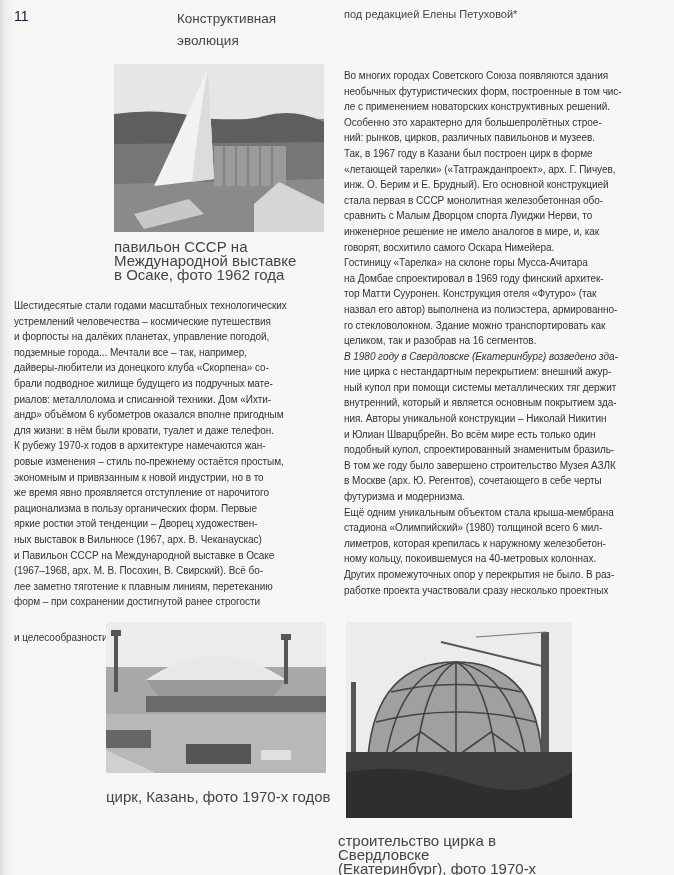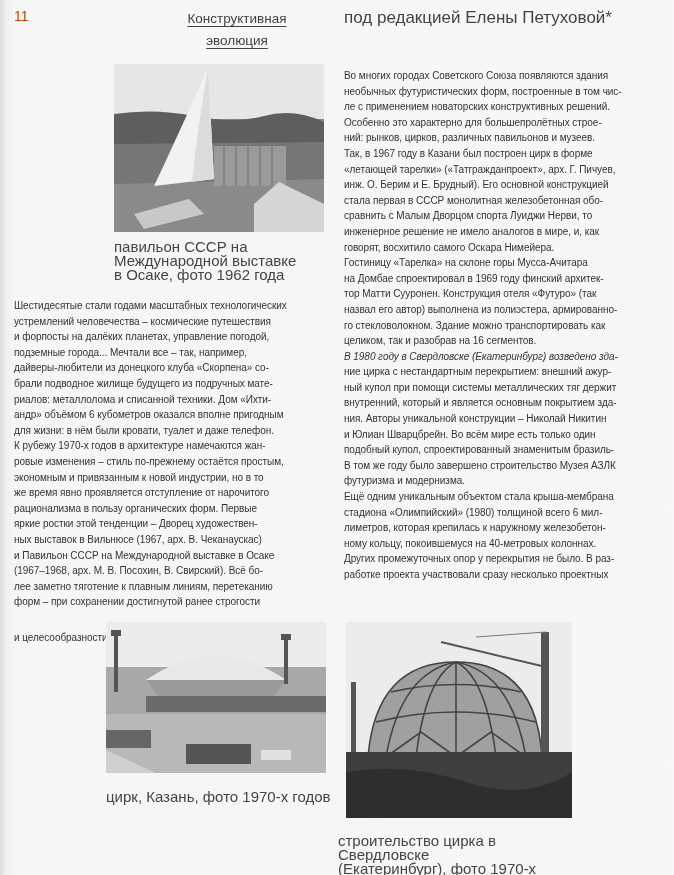--- a/index.html
+++ b/index.html
@@ -3,27 +3,27 @@
 <meta charset="utf-8">
 <style>
   html, body { margin: 0; padding: 0; }
   body {
     width: 674px; height: 875px; position: relative; overflow: hidden;
     background: linear-gradient(to right, #dcdcdc 0px, #efefef 6px, #f6f6f4 14px, #f7f7f5 100%);
     font-family: "Liberation Sans", "DejaVu Sans", sans-serif;
     color: #3a3a3a;
   }
   .abs { position: absolute; }
-  .page-num { left: 14px; top: 8px; font-size: 14px; color: #c2410c; }
+  .page-num { left: 14px; top: 8px; font-size: 14px; color: #0f172a; }
   .section-title {
     left: 177px; top: 8px; font-size: 13.5px; line-height: 22px; color: #444;
     width: 120px;
   }
-  .section-title span { text-decoration: underline; text-underline-offset: 3px; text-decoration-thickness: 1px; display: block; text-align: center; }
-  .editor { left: 344px; top: 8px; font-size: 17px; color: #444; }
+  .section-title span { text-underline-offset: 3px; text-decoration-thickness: 1px; display: block; }
+  .editor { left: 344px; top: 8px; font-size: 11px; color: #444; }
   .para {
     font-size: 10px; line-height: 15.6px; color: #333; letter-spacing: -0.05px;
   }
   .col-left { left: 14px; top: 298px; width: 314px; }
   .col-right { left: 344px; top: 68px; width: 318px; }
   .caption { font-size: 15px; line-height: 14px; color: #444; }
   .photo {
     background: #8a8a86; overflow: hidden;
     filter: grayscale(1);
   }
@@ -108,20 +108,21 @@
     <div style="white-space: nowrap;">го стекловолокном. Здание можно транспортировать как</div>
     <div style="white-space: nowrap;">целиком, так и разобрав на 16 сегментов.</div>
     <div style="white-space: nowrap; font-style: italic;">В 1980 году в Свердловске (Екатеринбург) возведено зда-</div>
     <div style="white-space: nowrap;">ние цирка с нестандартным перекрытием: внешний ажур-</div>
     <div style="white-space: nowrap;">ный купол при помощи системы металлических тяг держит</div>
     <div style="white-space: nowrap;">внутренний, который и является основным покрытием зда-</div>
     <div style="white-space: nowrap;">ния. Авторы уникальной конструкции – Николай Никитин</div>
     <div style="white-space: nowrap;">и Юлиан Шварцбрейн. Во всём мире есть только один</div>
     <div style="white-space: nowrap;">подобный купол, спроектированный знаменитым бразиль-</div>
     <div style="white-space: nowrap;">В том же году было завершено строительство Музея АЗЛК</div>
+    <div style="white-space: nowrap;">в Москве (арх. Ю. Регентов), сочетающего в себе черты</div>
     <div style="white-space: nowrap;">футуризма и модернизма.</div>
     <div style="white-space: nowrap;">Ещё одним уникальным объектом стала крыша-мембрана</div>
     <div style="white-space: nowrap;">стадиона «Олимпийский» (1980) толщиной всего 6 мил-</div>
     <div style="white-space: nowrap;">лиметров, которая крепилась к наружному железобетон-</div>
     <div style="white-space: nowrap;">ному кольцу, покоившемуся на 40-метровых колоннах.</div>
     <div style="white-space: nowrap;">Других промежуточных опор у перекрытия не было. В раз-</div>
     <div style="white-space: nowrap;">работке проекта участвовали сразу несколько проектных</div>
   </div>
 
 <div class="abs photo" style="left:106px; top:622px; width:220px; height:151px;">

